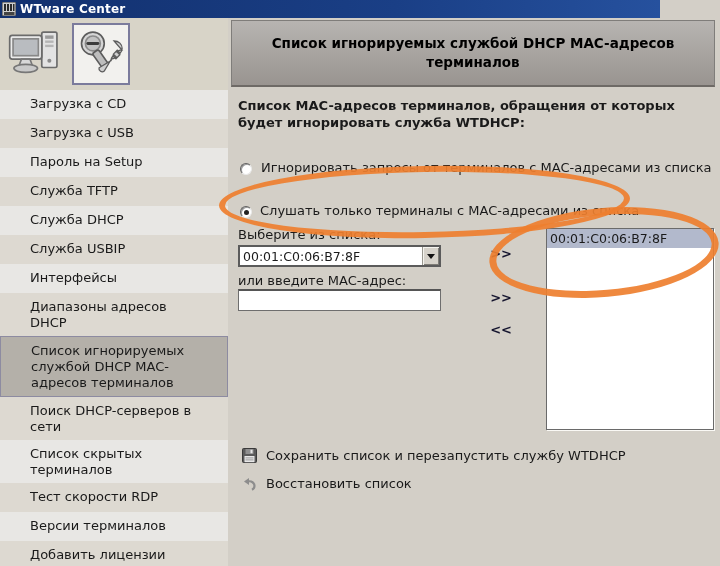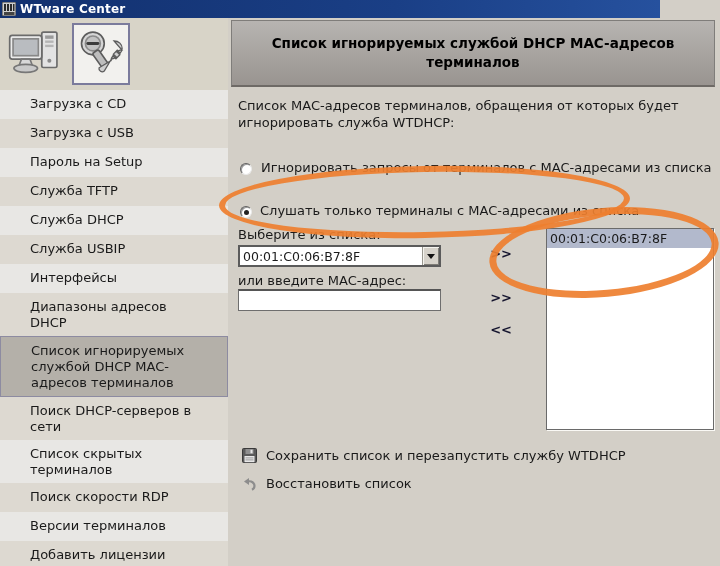--- a/index.html
+++ b/index.html
@@ -33,21 +33,21 @@
   
   .main{position:absolute;left:228px;top:18px;width:492px;height:548px;background:#d3cfc7;}
   .main *{box-sizing:border-box;}
   .header-box{
     position:absolute;left:3px;top:2px;width:484px;height:67px;
     background:linear-gradient(#b7b4b1,#999490);
     border:1px solid #7f7d7a;border-bottom:2px solid #6e6a66;
     display:flex;align-items:center;justify-content:center;text-align:center;
   }
   .header-box .header-text{font-weight:bold;font-size:13.5px;max-width:410px;line-height:19px;color:#000;}
-  .intro{position:absolute;left:10px;top:79px;max-width:464px;line-height:17px;}
+  .intro{position:absolute;left:10px;top:79px;max-width:464px;line-height:17px;font-weight:bold;}
   .radio-row{position:absolute;left:12px;display:flex;align-items:flex-end;gap:9px;margin-top:12px;}
   .radio-row.r1{top:130px;}
   .radio-row.r2{top:173px;gap:8px;}
   .radio{
     width:12px;height:12px;border-radius:50%;background:#fff;flex:0 0 auto;position:relative;
     border:1px solid;border-color:#5f5f5f #e9e9e9 #e9e9e9 #5f5f5f;
     box-shadow:inset 1px 1px 0 #9a9a9a;
   }
   .radio.checked::after{
     content:"";position:absolute;left:3px;top:3px;width:5px;height:5px;border-radius:50%;background:#222;
@@ -165,21 +165,21 @@
       <div class="side-item selected">
           <span class="side-label">Список игнорируемых службой DHCP MAC-адресов терминалов</span>
         </div>
       <div class="side-item alt">
           <span class="side-label">Поиск DHCP-серверов в сети</span>
         </div>
       <div class="side-item">
           <span class="side-label">Список скрытых терминалов</span>
         </div>
       <div class="side-item alt">
-          <span class="side-label">Поиск скорости RDP</span>
+          <span class="side-label">Тест скорости RDP</span>
         </div>
       <div class="side-item">
           <span class="side-label">Версии терминалов</span>
         </div>
       <div class="side-item alt">
           <span class="side-label">Добавить лицензии</span>
         </div>
     </div>
   </div>
 

